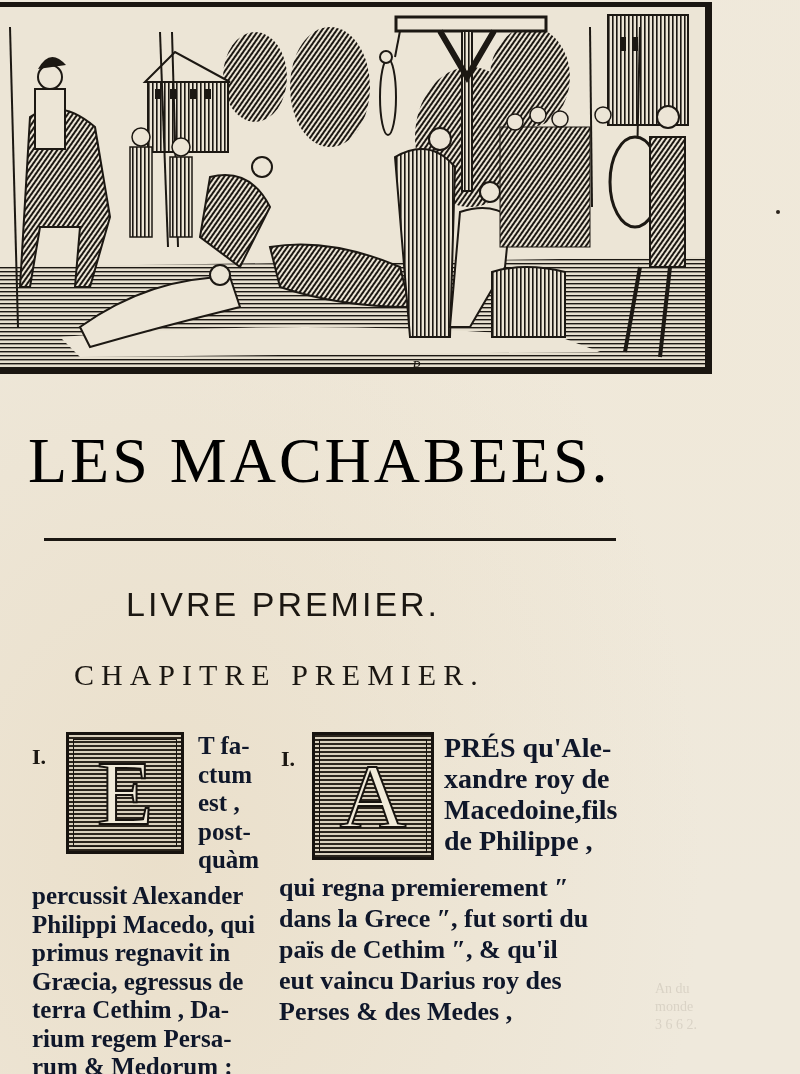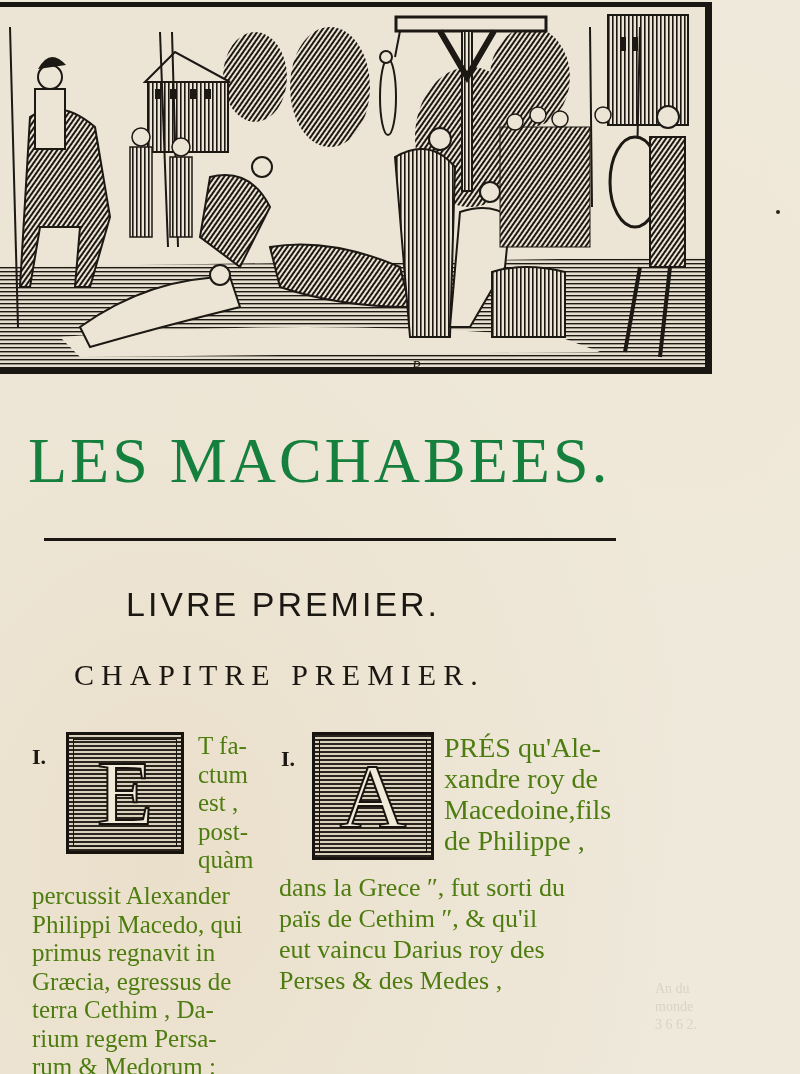--- a/index.html
+++ b/index.html
@@ -19,21 +19,21 @@
     background:#e8e1d2;
     overflow:hidden;
   }
   .woodcut svg { position:absolute; left:0; top:0; }
   .signature {
     position:absolute; left:412px; top:352px; font-size:14px; font-style:italic;
     font-family:"Liberation Serif", serif; color:#1a1611;
   }
   .title {
     position:absolute; left:28px; top:424px; font-family:"Liberation Serif", serif;
-    font-size:64px; letter-spacing:3px; font-weight:normal; color:#15803d; white-space:nowrap;
+    font-size:64px; letter-spacing:3px; font-weight:normal; color:#000000; white-space:nowrap;
   }
   .rule {
     position:absolute; left:44px; top:538px; width:572px; height:3px; background:#1b1712;
   }
   .livre {
     position:absolute; left:126px; top:585px; font-family:Liberation Sans, sans-serif;
     font-size:34px; letter-spacing:3px; white-space:nowrap;
   }
   .chapitre {
     position:absolute; left:74px; top:658px; font-family:"Liberation Serif", serif;
@@ -49,21 +49,22 @@
   }
   .dropcap .inner {
     position:absolute; inset:4px; border:1px solid #17130f;
   }
   .dropcap span {
     position:relative; font-family:"Liberation Serif", serif; font-size:92px; color:#f1ead9;
     -webkit-text-stroke:2px #17130f; line-height:1;
   }
   .col {
     position:absolute; font-family:"Liberation Serif", serif; font-size:25px; line-height:28.5px;
-    color:#4d7c0f;
+    color:#0f172a;
+    font-weight:bold;
   }
   .col div { white-space:nowrap; }
   .showthrough {
     position:absolute; color:rgba(120,110,100,0.18); font-family:"Liberation Serif", serif;
     font-size:24px; line-height:30px; white-space:nowrap;
   }
   .speck { position:absolute; background:#2b231b; border-radius:50%; }
 </style>
 </head>
 <body>
@@ -199,17 +200,18 @@
   <div class="inner"></div>
   <span>A</span>
 </div>
 <div class="col" style="left:444px;top:732px;width:190px;font-size:28px;line-height:31px;">
   <div>PRÉS qu'Ale-</div>
   <div>xandre roy de</div>
   <div>Macedoine,fils</div>
   <div>de Philippe ,</div>
 </div>
 <div class="col" style="left:279px;top:872px;width:355px;font-size:26px;line-height:31px;">
+  <div>qui regna premierement ″</div>
   <div>dans la Grece ″, fut sorti du</div>
   <div>païs de Cethim ″, &amp; qu'il</div>
   <div>eut vaincu Darius roy des</div>
   <div>Perses &amp; des Medes ,</div>
 </div>
 
 </body></html>

